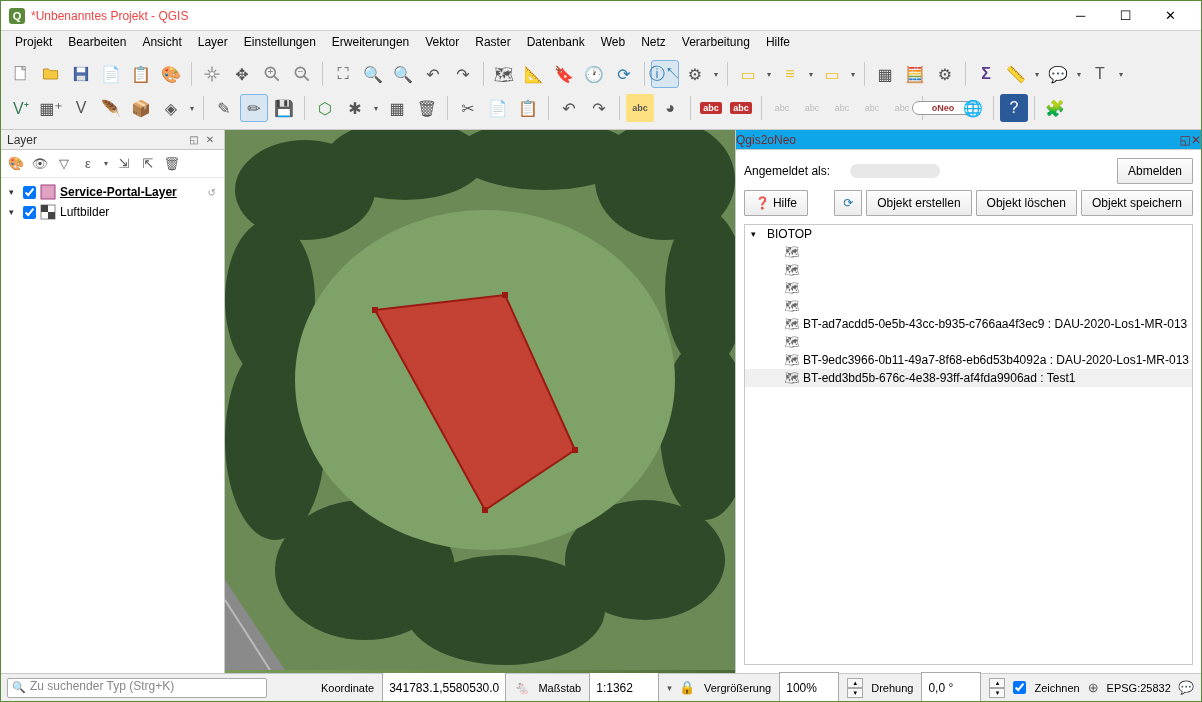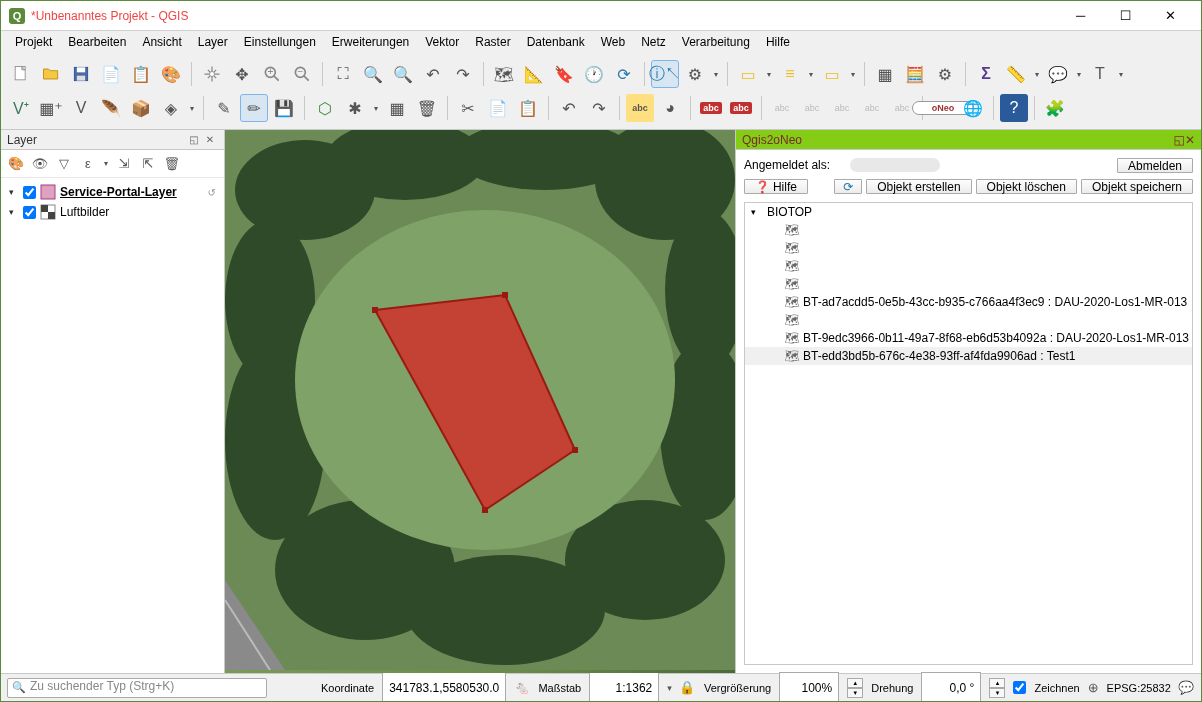--- a/index.html
+++ b/index.html
@@ -43,44 +43,44 @@
 .lnode .lname { }
 .lnode .lname.bold { font-weight: bold; text-decoration: underline; }
 .lnode .ind { font-size: 10px; color: #999; margin-left: auto; }
 
 
 .canvas { flex: 1; position: relative; background: linear-gradient(135deg, #3a5a2a 0%, #5a7a3a 20%, #7a9a5a 50%, #6a8a4a 80%, #4a6a3a 100%); overflow: hidden; }
 .canvas .aerial { position:absolute; inset:0; }
 
 
 .rpanel { width: 466px; background: #fff; border-left: 1px solid #c8c8c8; display: flex; flex-direction: column; }
-.rphead { height: 20px; background: #84cc16; border-bottom: 1px solid #c8c8c8; display: flex; align-items: center; padding: 0 6px; font-size: 11px; color: #7a2a2a; font-weight: normal; }
+.rphead { height: 20px; background: #0ea5e9; border-bottom: 1px solid #c8c8c8; display: flex; align-items: center; padding: 0 0; font-size: 11px; color: #7a2a2a; font-weight: normal; }
 .rphead .spacer { flex: 1; }
 .rpbody { padding: 8px; display: flex; flex-direction: column; gap: 6px; }
-.rrow { display: flex; align-items: flex-start; gap: 20px; }
+.rrow { display: flex; align-items: center; gap: 20px; }
 .rrow .lbl { font-size: 12px; color: #000; }
 .rrow .redact { width: 90px; height: 14px; background: #e8e8e8; border-radius: 7px; }
-.rbtn { height: 15px; padding: 0 10px; background: linear-gradient(#fdfdfd,#ececec); border: 1px solid #aaa; border-radius: 1px; font-size: 12px; display: inline-flex; align-items: center; }
+.rbtn { height: 26px; padding: 0 10px; background: linear-gradient(#fdfdfd,#ececec); border: 1px solid #aaa; border-radius: 1px; font-size: 12px; display: inline-flex; align-items: center; }
 .rinput { flex: 1; height: 22px; border: 1px solid #aaa; border-radius: 2px; padding: 0 6px; font-size: 12px; color: #777; }
 .rtoolrow { display: flex; gap: 4px; align-items:center; }
 .rtoolrow .spacer { flex:1; }
 .rtree { flex: 1; border: 1px solid #c8c8c8; margin: 0 8px 8px 8px; overflow: auto; background: #fff; }
 .rtree .rn { display: flex; align-items: center; gap: 4px; padding: 2px 6px; font-size: 12px; white-space: nowrap; }
 .rtree .rn.root { font-weight: normal; }
 .rtree .rn .arrow { width: 12px; font-size: 9px; }
 .rtree .rn .ricon { width: 14px; height: 14px; display:inline-flex;align-items:center;justify-content:center;color:#666;font-size:12px; }
 .rtree .rn.child { padding-left: 40px; }
 .rtree .rn.sel { background: #f0f0f0; }
 
 
 .status { height: 28px; background: #f0f0f0; border-top: 1px solid #c8c8c8; display: flex; align-items: center; padding: 0 6px; gap: 8px; }
 .status .sinput { height: 20px; border: 1px solid #aaa; border-radius: 2px; padding: 0 22px 0 22px; font-size: 11px; color: #777; width: 260px; position:relative; background:#fff;}
 .status .sinput::before{content:"🔍";position:absolute;left:4px;top:2px;font-size:11px;color:#888;}
 .status .slabel { font-size: 11px; color: #000; }
-.status .sfield { height: 31px; border: 1px solid #aaa; background: #fff; padding: 0 6px; font-size: 11px; display: flex; align-items: center; min-width: 60px; justify-content: flex-end; }
+.status .sfield { height: 31px; border: 1px solid #aaa; background: #fff; padding: 0 6px; font-size: 11px; display: flex; align-items: center; min-width: 60px; }
 .status .sfield.coord { min-width: 120px; }
 .status .sfield.scale { min-width: 70px; }
 .status .sspin { width: 16px; display:flex;flex-direction:column;}
 .status .sspin div{height:10px;border:1px solid #aaa;background:#f8f8f8;font-size:7px;text-align:center;line-height:8px;}
 .status .sicon { font-size: 13px; color: #555; }
 .status .flex { flex: 1; }
 .status input[type=checkbox]{width:13px;height:13px;}
 </style>
 </head>
 <body>

